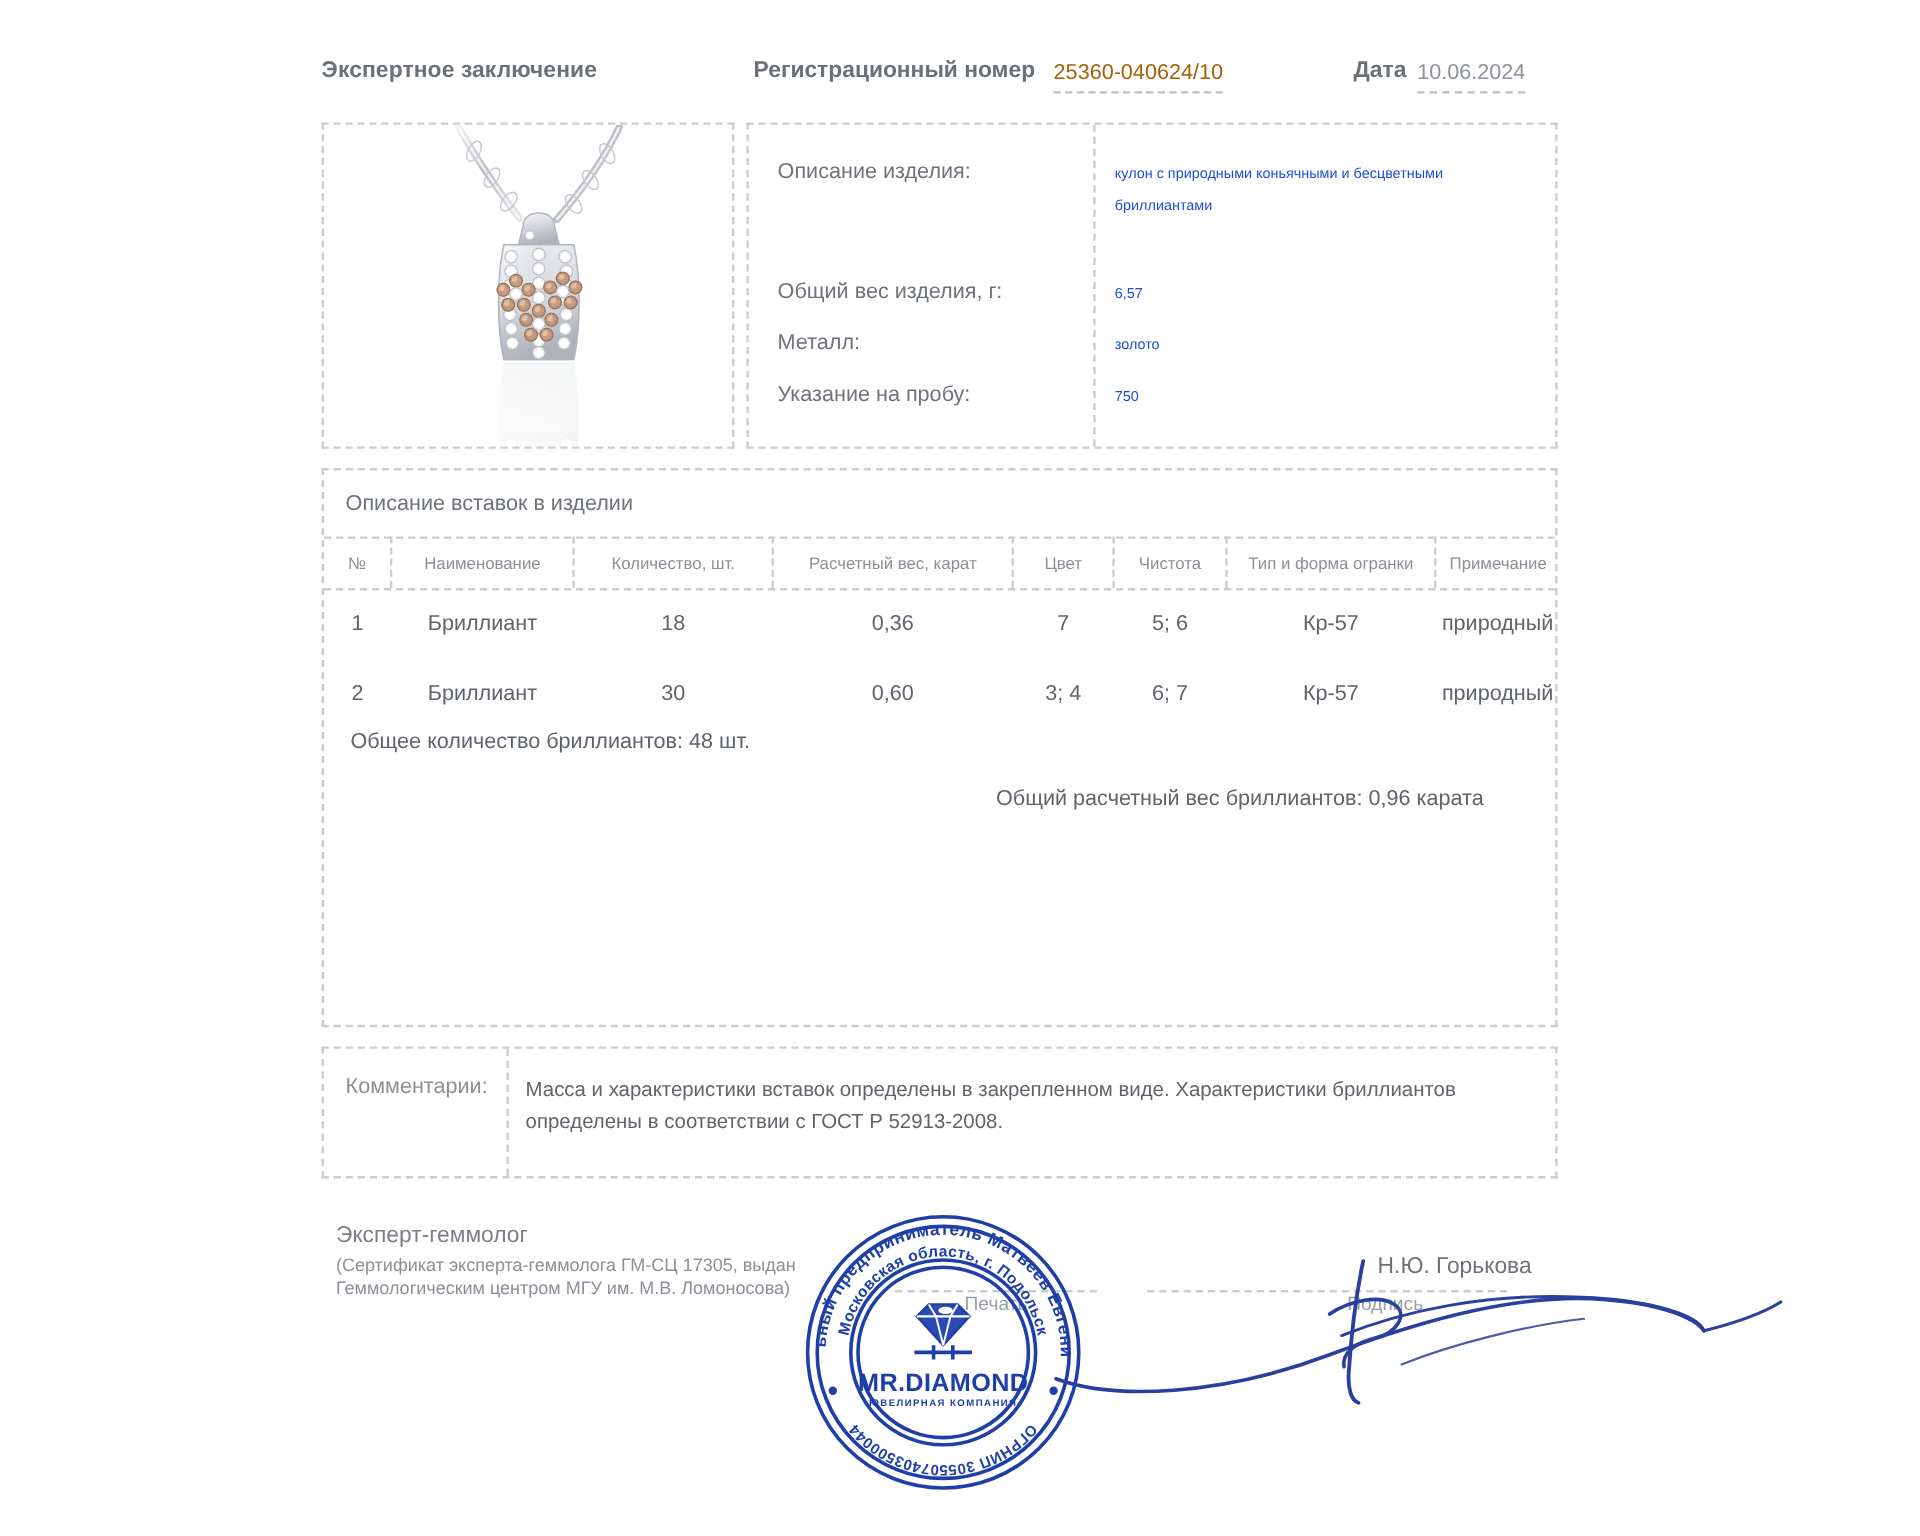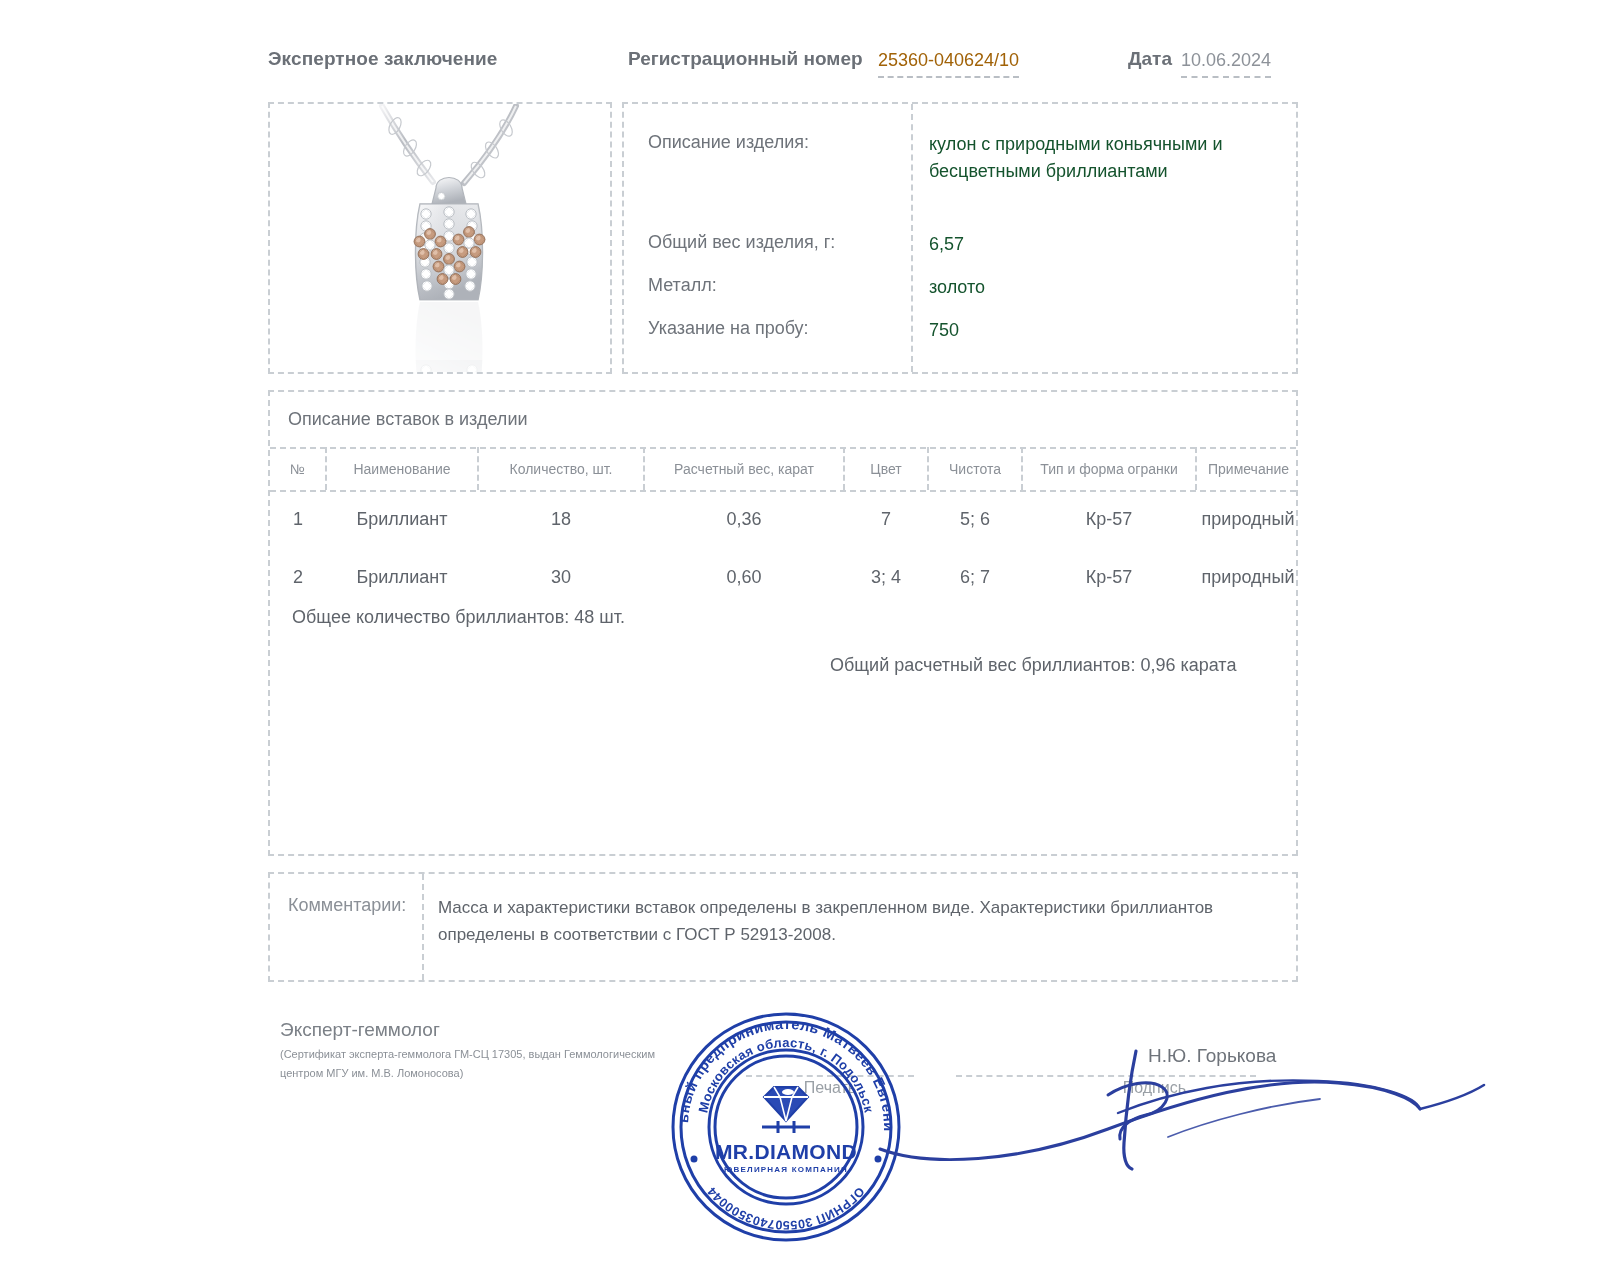--- a/index.html
+++ b/index.html
@@ -116,22 +116,22 @@
     position: absolute;
     left: 24px;
     font-size: 18px;
     color: #6e737a;
     white-space: nowrap;
     text-align: center;
   }
   .spec-value {
     position: absolute;
     left: 305px;
-    font-size: 18px;
-    color: #14532d;
+    font-size: 12px;
+    color: #1d4ed8;
     line-height: 27px;
     width: 350px;
   }
 
   
   #inserts-box {
     left: 268px;
     top: 388px;
     width: 1030px;
     height: 466px;
@@ -266,21 +266,21 @@
     top: 12px;
     font-size: 19px;
     color: #7b8087;
     white-space: nowrap;
   }
   .expert-cert {
     position: absolute;
     left: 12px;
     top: 38px;
     width: 390px;
-    font-size: 11px;
+    font-size: 15px;
     line-height: 19px;
     color: #8b9097;
   }
 
   .seal-line {
     position: absolute;
     left: 478px;
     top: 68px;
     width: 168px;
     height: 0;

